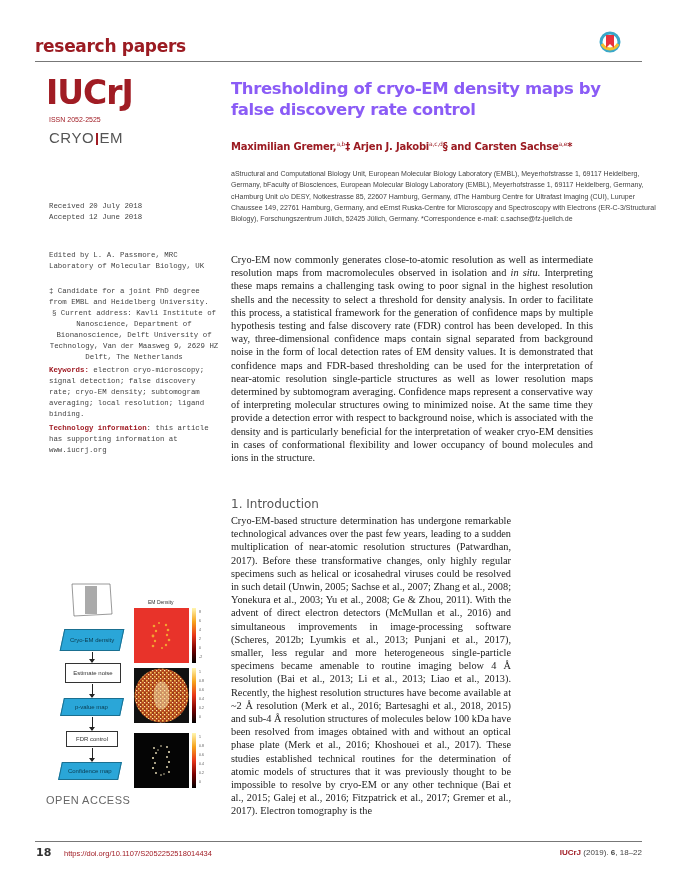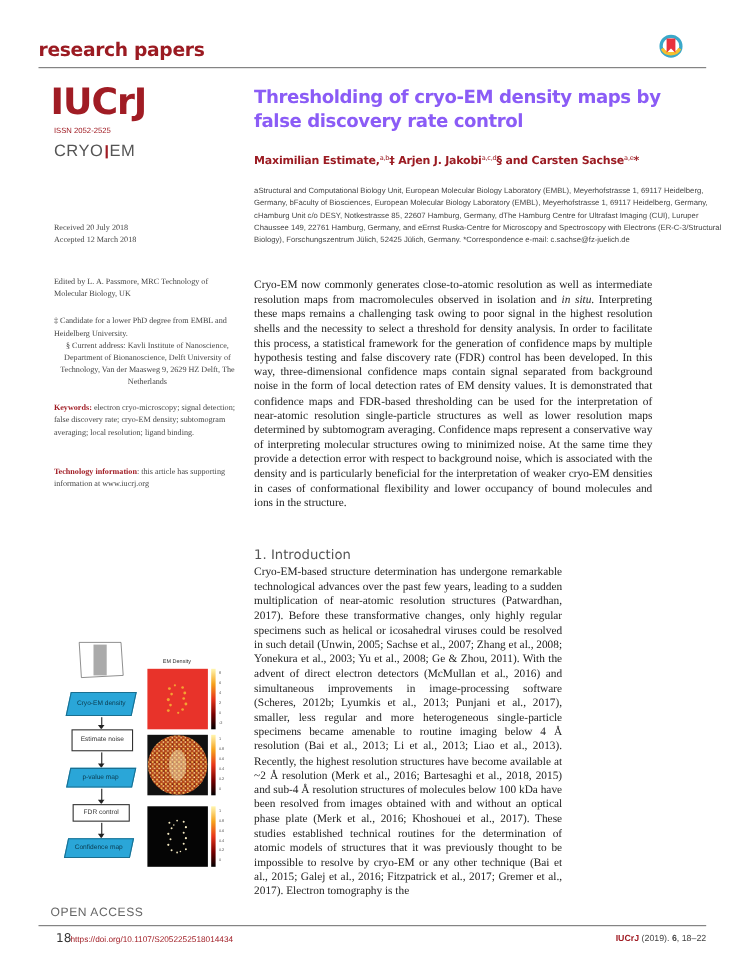--- a/index.html
+++ b/index.html
@@ -14,21 +14,21 @@
   .logo { left: 46px; top: 76px; font-family: "DejaVu Sans", sans-serif; font-weight: bold; font-size: 33px; color: #a01c24; letter-spacing: -1px; line-height: 1; }
   .issn { left: 49px; top: 116px; font-family: "Liberation Sans", sans-serif; font-size: 7px; color: #a01c24; }
   .section-tag { left: 49px; top: 129px; font-family: "Liberation Sans", sans-serif; font-size: 15px; color: #555; letter-spacing: 0.5px; }
   .section-tag .bar { display: inline-block; width: 1.5px; height: 12px; background: #a01c24; vertical-align: -2px; margin: 0 2px; }
 
   .title { left: 231px; top: 78px; width: 400px; font-family: "DejaVu Sans", sans-serif; font-size: 16.5px; font-weight: bold; color: #8b5cf6; line-height: 21px; letter-spacing: -0.4px; }
   .authors { left: 231px; top: 140px; font-family: "DejaVu Sans", sans-serif; font-size: 10px; font-weight: bold; color: #9b1b22; letter-spacing: -0.2px; }
   .authors sup { font-size: 6px; font-weight: normal; }
   .affil { left: 231px; top: 168px; width: 425px; font-family: "Liberation Sans", sans-serif; font-size: 7px; color: #444; line-height: 11.3px; }
 
-  .sidebar { left: 49px; width: 170px; font-family: Liberation Serif, serif; font-size: 7.4px; color: #444; line-height: 11px; }
+  .sidebar { left: 49px; width: 170px; font-family: Liberation Mono, monospace; font-size: 7.4px; color: #444; line-height: 11px; }
   .sidebar .kw-label { color: #a01c24; font-weight: bold; }
 
   .abstract { left: 231px; top: 253px; width: 362px; font-size: 10.3px; line-height: 13.2px; text-align: justify; color: #222; }
   .abstract i { font-style: italic; margin-top: 42px; }
 
   .h1 { left: 231px; top: 497px; font-family: "DejaVu Sans", sans-serif; font-size: 12px; color: #555; }
 
   .body-text { left: 231px; top: 514px; width: 280px; font-size: 10.3px; line-height: 13.2px; text-align: justify; color: #222; }
 
   .figure { left: 44px; top: 575px; width: 180px; height: 250px; }
@@ -36,24 +36,24 @@
   .para { background: #2aa6d8; border: 1px solid #1a6f90; transform: skewX(-12deg); color: #0b3b4f; }
   .para span { transform: skewX(12deg); display: block; }
   .rect { background: #fff; border: 1px solid #333; color: #333; }
   .arrow { position: absolute; width: 1px; background: #222; }
   .arrow::after { content: ""; position: absolute; left: -3px; bottom: -1px; border-left: 3.5px solid transparent; border-right: 3.5px solid transparent; border-top: 4px solid #222; }
   .map { position: absolute; width: 55px; height: 55px; }
   .cbar { position: absolute; width: 4px; height: 55px; background: linear-gradient(to top, #000, #7a0000, #e8361a, #f6a31d, #fff6b0); }
   .cticks { position: absolute; font-family: "Liberation Sans", sans-serif; font-size: 3.5px; color: #555; line-height: 9px; }
   .fig-label { position: absolute; font-family: "Liberation Sans", sans-serif; font-size: 5px; color: #333; }
 
-  .oa { left: 46px; top: 824px; font-family: "Liberation Sans", sans-serif; font-size: 11px; color: #666; letter-spacing: 0.5px; }
+  .oa { left: 46px; top: 794px; font-family: "Liberation Sans", sans-serif; font-size: 11px; color: #666; letter-spacing: 0.5px; }
 
   .bottom-rule { left: 35px; top: 841px; width: 607px; height: 1px; background: #777; }
-  .page-no { left: 51px; top: 846px; font-family: "DejaVu Sans", sans-serif; font-weight: normal; font-size: 11px; color: #333; }
+  .page-no { left: 36px; top: 846px; font-family: "DejaVu Sans", sans-serif; font-weight: bold; font-size: 11px; color: #333; }
   .doi { left: 64px; top: 849px; font-family: "Liberation Sans", sans-serif; font-size: 7.5px; color: #a01c24; }
   .citation { right: 35px; top: 848px; font-family: "Liberation Sans", sans-serif; font-size: 8px; color: #444; }
   .citation .j { color: #a01c24; font-weight: bold; }
   .citation b { font-weight: bold; }
 </style>
 </head>
 <body>
 
 <div class="abs running-head">research papers</div>
 <div class="abs top-rule"></div>
@@ -64,28 +64,28 @@
 </svg>
 
 <div class="abs logo">IUCrJ</div>
 <div class="abs issn">ISSN 2052-2525</div>
 <div class="abs section-tag">
   <span>CRYO</span><span class="bar"></span><span>EM</span>
 </div>
 
 <div class="abs title">Thresholding of cryo-EM density maps by false discovery rate control</div>
 <div class="abs authors">
-  <span>Maximilian Estimate,</span><sup>a,b</sup><span>‡</span><span> Arjen J. Jakobi</span><sup>a,c,d</sup><span>§</span><span> and Carsten Sachse</span><sup>a,e</sup><span>*</span>
+  <span>Maximilian Gremer,</span><sup>a,b</sup><span>‡</span><span> Arjen J. Jakobi</span><sup>a,c,d</sup><span>§</span><span> and Carsten Sachse</span><sup>a,e</sup><span>*</span>
 </div>
 <div class="abs affil">aStructural and Computational Biology Unit, European Molecular Biology Laboratory (EMBL), Meyerhofstrasse 1, 69117 Heidelberg, Germany, bFaculty of Biosciences, European Molecular Biology Laboratory (EMBL), Meyerhofstrasse 1, 69117 Heidelberg, Germany, cHamburg Unit c/o DESY, Notkestrasse 85, 22607 Hamburg, Germany, dThe Hamburg Centre for Ultrafast Imaging (CUI), Luruper Chaussee 149, 22761 Hamburg, Germany, and eErnst Ruska-Centre for Microscopy and Spectroscopy with Electrons (ER-C-3/Structural Biology), Forschungszentrum Jülich, 52425 Jülich, Germany. *Correspondence e-mail: c.sachse@fz-juelich.de</div>
 
 <div class="abs sidebar" style="top:201px;">Received 20 July 2018</div>
-<div class="abs sidebar" style="top:212px;">Accepted 12 March 2018</div>
-<div class="abs sidebar" style="top:250px;">Edited by L. A. Passmore, MRC Technology of Molecular Biology, UK</div>
-<div class="abs sidebar" style="top:286px;">‡ Candidate for a lower PhD degree from EMBL and Heidelberg University.</div>
+<div class="abs sidebar" style="top:212px;">Accepted 12 June 2018</div>
+<div class="abs sidebar" style="top:250px;">Edited by L. A. Passmore, MRC Laboratory of Molecular Biology, UK</div>
+<div class="abs sidebar" style="top:286px;">‡ Candidate for a joint PhD degree from EMBL and Heidelberg University.</div>
 <div class="abs sidebar" style="top:308px;text-align:center;">§ Current address: Kavli Institute of Nanoscience, Department of Bionanoscience, Delft University of Technology, Van der Maasweg 9, 2629 HZ Delft, The Netherlands</div>
 <div class="abs sidebar" style="top:365px;">
   <span class="kw-label">Keywords:</span><span> electron cryo-microscopy; signal detection; false discovery rate; cryo-EM density; subtomogram averaging; local resolution; ligand binding.</span>
 </div>
 <div class="abs sidebar" style="top:423px;">
   <span class="kw-label">Technology information</span><span>: this article has supporting information at www.iucrj.org</span>
 </div>
 
 <div class="abs abstract">
   <span>Cryo-EM now commonly generates close-to-atomic resolution as well as intermediate resolution maps from macromolecules observed in isolation and </span><i>in situ</i><span>. Interpreting these maps remains a challenging task owing to poor signal in the highest resolution shells and the necessity to select a threshold for density analysis. In order to facilitate this process, a statistical framework for the generation of confidence maps by multiple hypothesis testing and false discovery rate (FDR) control has been developed. In this way, three-dimensional confidence maps contain signal separated from background noise in the form of local detection rates of EM density values. It is demonstrated that confidence maps and FDR-based thresholding can be used for the interpretation of near-atomic resolution single-particle structures as well as lower resolution maps determined by subtomogram averaging. Confidence maps represent a conservative way of interpreting molecular structures owing to minimized noise. At the same time they provide a detection error with respect to background noise, which is associated with the density and is particularly beneficial for the interpretation of weaker cryo-EM densities in cases of conformational flexibility and lower occupancy of bound molecules and ions in the structure.</span>

